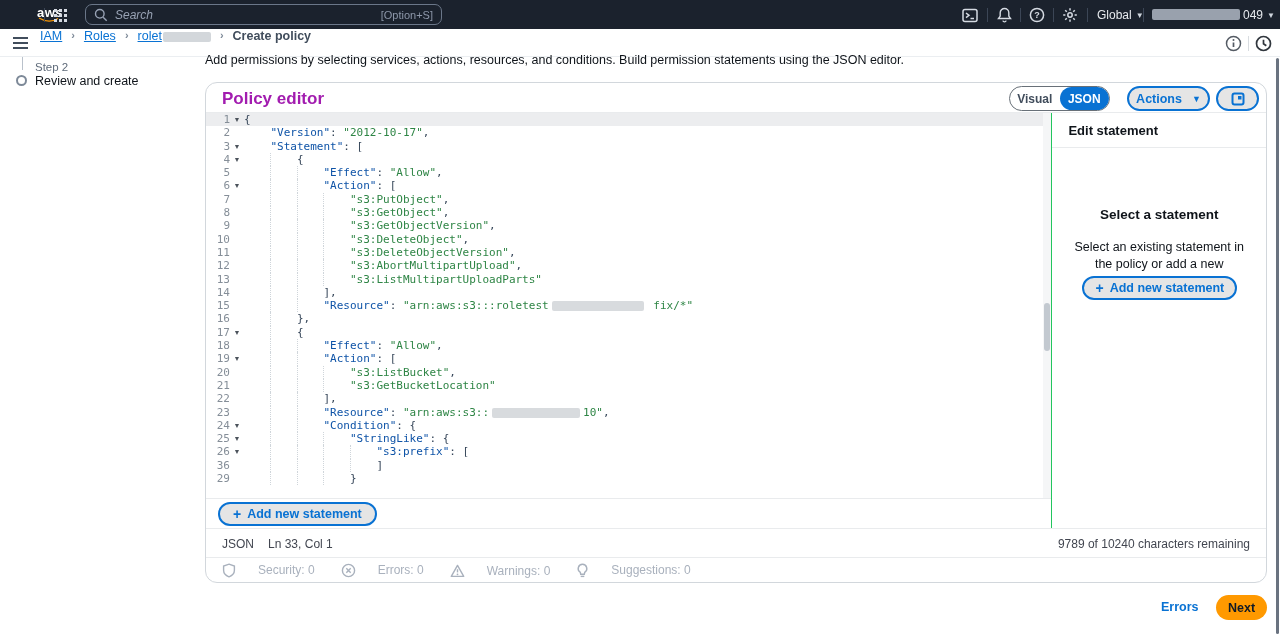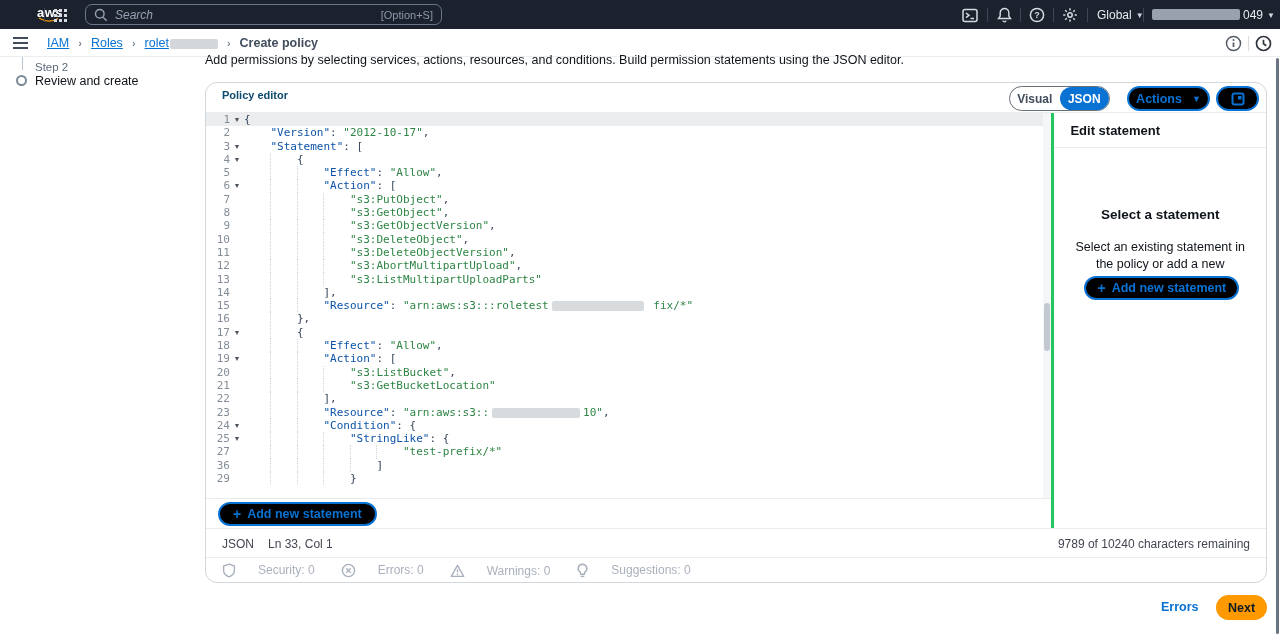--- a/index.html
+++ b/index.html
@@ -20,22 +20,22 @@
                       font-size:12px; margin-left:7px; font-family:"Liberation Sans",sans-serif; }
   .search-box input::placeholder { color:#98a2b4; font-style:italic; }
   .shortcut { color:#8d97a9; font-size:11px; white-space:nowrap;text-align:center; }
   .top-text { color:#e7eaee; font-size:12px; top:8px; white-space:nowrap; }
   .caret { font-size:8px; color:#cfd5dd; margin-left:4px; vertical-align:1px; }
   .acct-blur { left:1152px; top:9px; width:88px; height:11px; background:#99a1ad; border-radius:2px; }
 
   
   .crumbbar { position:absolute; left:0; top:29px; width:1280px; height:28px; background:#fff;
               border-bottom:1px solid #ebeef1; }
-  .crumbs { position:absolute; left:40px; top:0; height:28px; display:flex; align-items:center; gap:9px;
-            font-size:12.5px;margin-left:7px; }
+  .crumbs { position:absolute; left:40px; top:0; height:28px; display:flex; align-items:flex-start; gap:9px;
+            font-size:12.5px; }
   .crumb-link { color:#0972d3; text-decoration:underline; cursor:pointer; }
   .crumb-sep { color:#7d8998; font-size:11px; font-weight:700; }
   .crumb-current { color:#414d5c; font-weight:700; }
   .crumb-blur { display:inline-block; width:48px; height:10px; background:#d3d7db; border-radius:2px;
                 vertical-align:middle; margin-left:1px; }
   .hamburger { position:absolute; left:12px; top:6px; width:17px; height:16px; }
   .crumb-ricon { position:absolute; top:6px; width:17px; height:17px; }
   .cdiv { position:absolute; left:1248px; top:7px; width:1px; height:15px; background:#d8dce0; }
 
   
@@ -45,27 +45,27 @@
                  border-radius:50%; background:#fff; }
   .step-name { position:absolute; left:35px; top:74px; font-size:12.5px; color:#0f141a;text-align:center; }
 
   
   .intro { position:absolute; left:205px; top:53px; width:860px; font-size:12.5px; color:#0f141a; }
 
   
   .card { position:absolute; left:205px; top:82px; width:1062px; height:501px; background:#fff;
           border:1px solid #d2d7dc; border-radius:12px; }
   .card-header { position:absolute; left:0; top:0; right:0; height:30px; border-bottom:1px solid #e9ebed; }
-  .card-title { position:absolute; left:16px; top:6px; font-size:11px; font-weight:700; color:#0c4a6e; }
+  .card-title { position:absolute; left:16px; top:6px; font-size:17px; font-weight:700; color:#a21caf; }
   .seg { position:absolute; left:803px; top:3px; width:101px; height:25px; border:1px solid #687078;
          border-radius:13px; display:flex; overflow:hidden; background:#fff; }
   .seg-item { flex:1; display:flex; align-items:center; justify-content:center; font-size:12px;
               font-weight:700; color:#414d5c; cursor:pointer; }
   .seg-item.selected { background:#0972d3; color:#fff; border-radius:13px; }
-  .btn-outline { border:2px solid #0972d3; border-radius:13px; background:#000000; color:#0972d3;
+  .btn-outline { border:2px solid #0972d3; border-radius:13px; background:#e5e5e5; color:#0972d3;
                  font-weight:700; font-size:12.5px; display:flex; align-items:center; justify-content:center;
                  gap:6px; cursor:pointer; font-family:"Liberation Sans",sans-serif; }
   .actions-btn { position:absolute; left:921px; top:3px; width:83px; height:25px; }
   .actions-btn .caret { color:#0972d3; font-size:9px; }
   .expand-btn { position:absolute; left:1010px; top:3px; width:43px; height:25px; }
 
   
   .card-body { position:absolute; left:0; top:30px; right:0; height:415px; display:flex; }
   .editor-col { width:847px; position:relative; }
   .code-area { position:absolute; left:0; top:0; right:0; height:385px; overflow:hidden; background:#fff; }
@@ -81,21 +81,21 @@
   .t-p { color:#37475a; }
   .redact { display:inline-block; height:10px; background:#d8dbde; border-radius:2px;
             vertical-align:middle; margin:0 3px; }
   .vscroll { position:absolute; right:0; top:0; width:8px; height:385px; background:#f5f6f7; }
   .vthumb { position:absolute; left:1px; top:190px; width:6px; height:48px; background:#c3c9d0; border-radius:3px; }
   .add-row { position:absolute; left:0; top:385px; right:0; height:30px; border-top:1px solid #e9ebed; }
   .add-btn { position:absolute; left:12px; top:3px; height:24px; padding:0 13px; }
   .plus { font-weight:700; font-size:14px; line-height:1; }
 
   
-  .side-panel { width:215px; border-left:3px solid #22c55e; position:relative; }
+  .side-panel { width:215px; border-left:1px solid #22c55e; position:relative; }
   .sp-title { position:absolute; left:16px; top:10px; font-size:13px; font-weight:700; color:#0f141a; }
   .sp-div { position:absolute; left:0; right:0; top:34px; height:1px; background:#e9ebed; }
   .sp-heading { position:absolute; left:0; right:0; top:94px; text-align:center; font-size:13.5px; font-weight:700; }
   .sp-desc { position:absolute; left:14px; right:14px; top:126px; text-align:center; font-size:12.5px;
              color:#0f141a; line-height:1.35; }
   .sp-add-btn { position:absolute; left:30px; top:163px; width:155px; height:24px; }
 
   
   .status-bar { position:absolute; left:0; top:445px; right:0; height:29px; border-top:1px solid #e9ebed; }
   .status-left { position:absolute; left:16px; top:8px; font-size:12px; color:#424650; display:flex; gap:14px; }
@@ -373,23 +373,23 @@
                 <span class="ln">24</span>
                 <span class="fd">▼</span>
                 <span class="cd"><span class="ig"></span><span class="ig gb"></span><span class="ig gb"></span><span class="t-k">"Condition"</span><span class="t-p">: {</span></span>
               </div>
               <div class="cl">
                 <span class="ln">25</span>
                 <span class="fd">▼</span>
                 <span class="cd"><span class="ig"></span><span class="ig gb"></span><span class="ig gb"></span><span class="ig gb"></span><span class="t-k">"StringLike"</span><span class="t-p">: {</span></span>
               </div>
               <div class="cl">
-                <span class="ln">27</span>
-                <span class="fd"></span>
-                <span class="cd"><span class="ig"></span><span class="ig gb"></span><span class="ig gb"></span><span class="ig gb"></span><span class="ig gb"></span><span class="ig gb"></span><span class="t-s">"test-prefix/*"</span></span>
+                <span class="ln">26</span>
+                <span class="fd">▼</span>
+                <span class="cd"><span class="ig"></span><span class="ig gb"></span><span class="ig gb"></span><span class="ig gb"></span><span class="ig gb"></span><span class="t-k">"s3:prefix"</span><span class="t-p">: [</span></span>
               </div>
               <div class="cl">
                 <span class="ln">36</span>
                 <span class="fd"></span>
                 <span class="cd"><span class="ig"></span><span class="ig gb"></span><span class="ig gb"></span><span class="ig gb"></span><span class="ig gb"></span><span class="t-p">]</span></span>
               </div>
               <div class="cl">
                 <span class="ln">29</span>
                 <span class="fd"></span>
                 <span class="cd"><span class="ig"></span><span class="ig gb"></span><span class="ig gb"></span><span class="ig gb"></span><span class="t-p">}</span></span>

